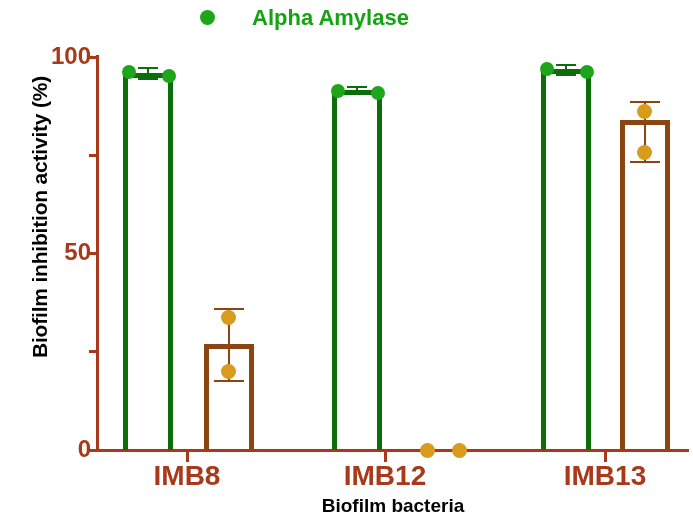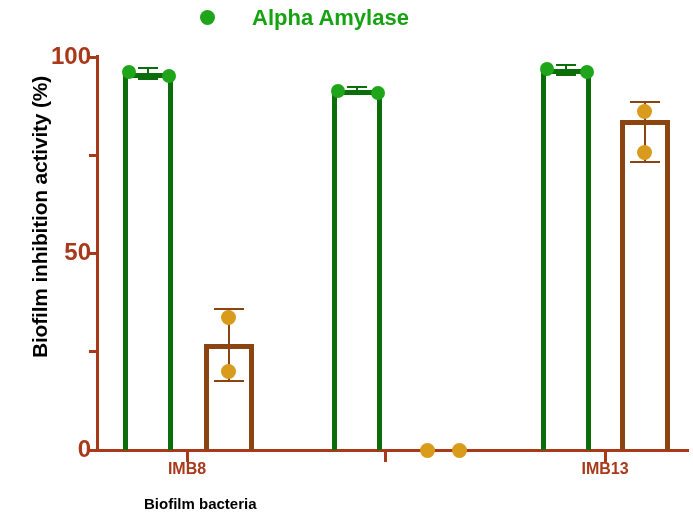--- a/index.html
+++ b/index.html
@@ -25,24 +25,25 @@
     text-align: center;
     transform: rotate(-90deg);
     font-size: 21px;
     font-weight: bold;
     color: #000000;
     letter-spacing: -0.2px;
     white-space: nowrap;
   }
   #xlabel {
     position: absolute;
-    left: 144px;
+    left: 153px;
     top: 495px;
     width: 480px;
-    font-size: 15px;
+    text-align: center;
+    font-size: 19px;
     font-weight: bold;
     color: #000000;
     white-space: nowrap;
   }
 
   
   .axis-line-v {
     position: absolute;
     background: #a8391a;
   }
@@ -74,21 +75,21 @@
     width: 3px;
     height: 11px;
     background: #a8391a;
     top: 451px;
   }
   .xtick-label {
     position: absolute;
     top: 460px;
     width: 180px;
     text-align: center;
-    font-size: 16px;
+    font-size: 28px;
     font-weight: bold;
     color: #a8391a;
     white-space: nowrap;
   }
 
   
   .bar {
     position: absolute;
     background: transparent;
     box-sizing: border-box;
@@ -172,20 +173,21 @@
 
   <div class="ytick-label" style="top:42px;">100</div>
   <div class="ytick-label" style="top:238px;">50</div>
   <div class="ytick-label" style="top:435px;">0</div>
 
   <div class="xtick" style="left:186px;"></div>
   <div class="xtick" style="left:384px;"></div>
   <div class="xtick" style="left:604px;"></div>
 
   <div class="xtick-label" style="left:97px;">IMB8</div>
+  <div class="xtick-label" style="left:295px;">IMB12</div>
   <div class="xtick-label" style="left:515px;">IMB13</div>
 
   <div class="bar bar-amylase" style="left:123px; top:73px; width:50px; height:377px;"></div>
   <div class="err-line err-amylase" style="left:147px; top:67px; height:12px;"></div>
   <div class="err-cap err-amylase err-cap-narrow" style="left:138px; top:67px;"></div>
   <div class="err-cap err-amylase err-cap-narrow" style="left:138px; top:78px;"></div>
   <div class="pt pt-amylase" style="left:122px; top:65px;"></div>
   <div class="pt pt-amylase" style="left:162px; top:69px;"></div>
 
   <div class="bar bar-proteinase" style="left:204px; top:344px; width:50px; height:106px;"></div>

